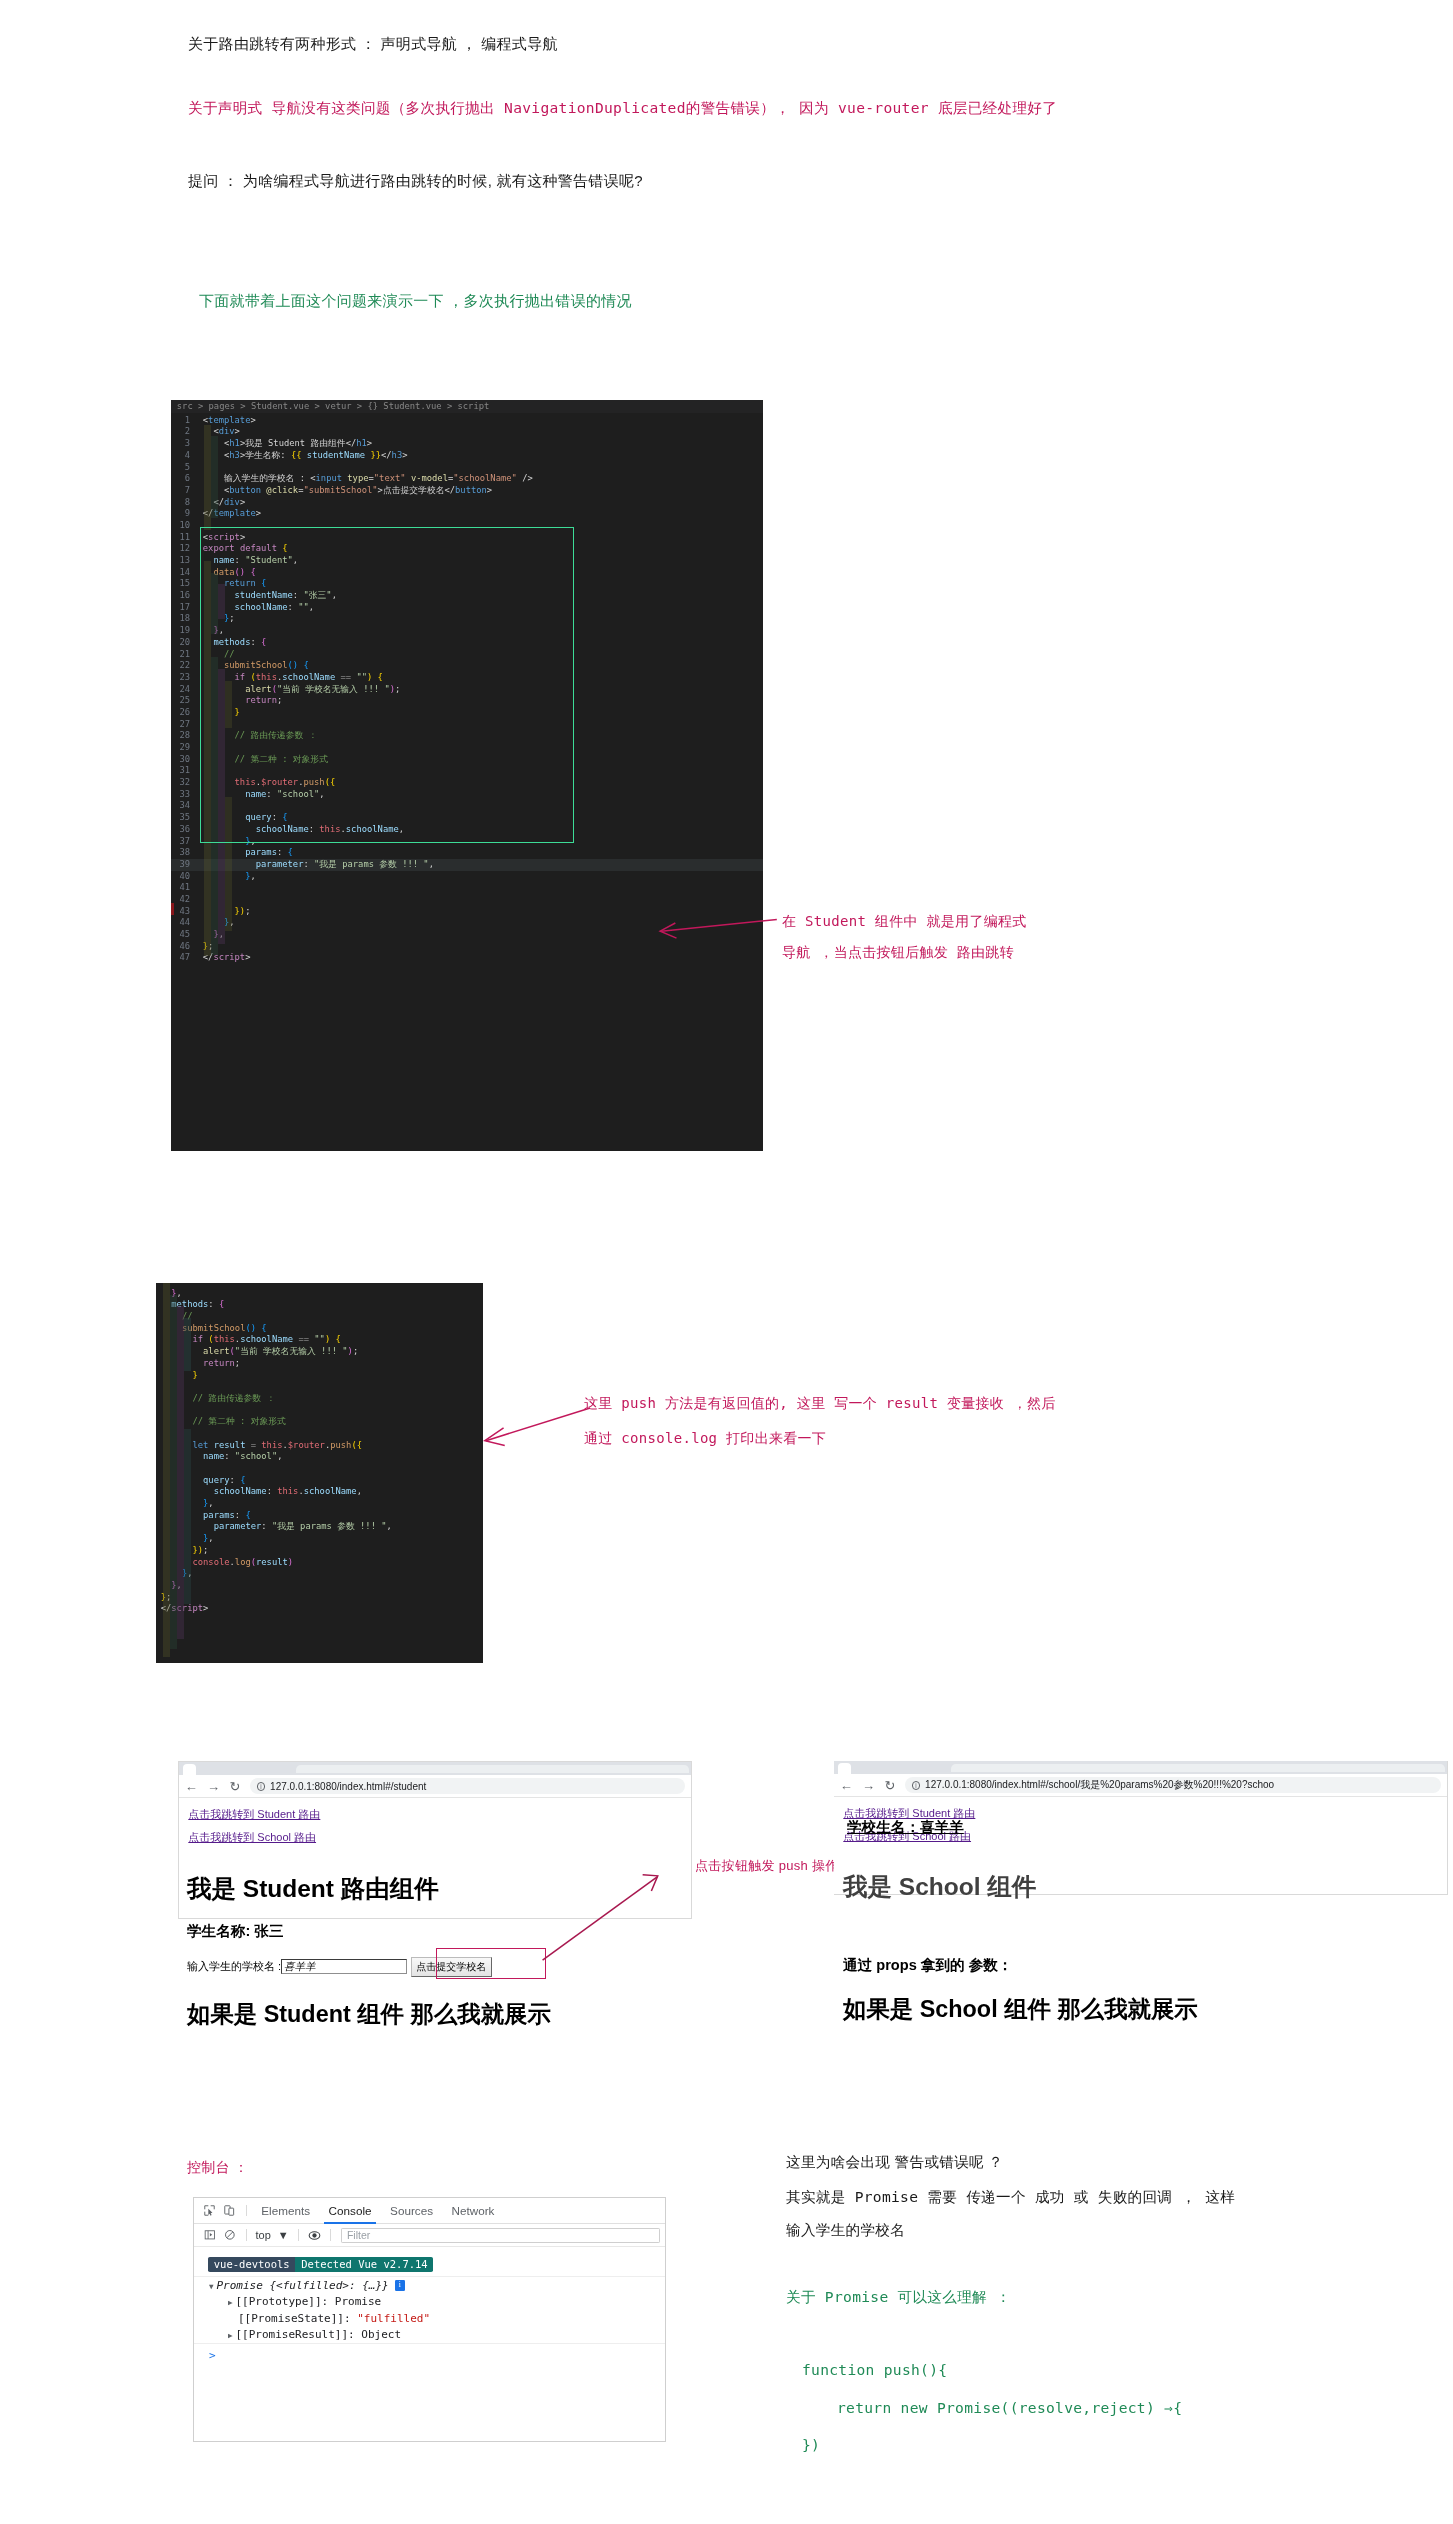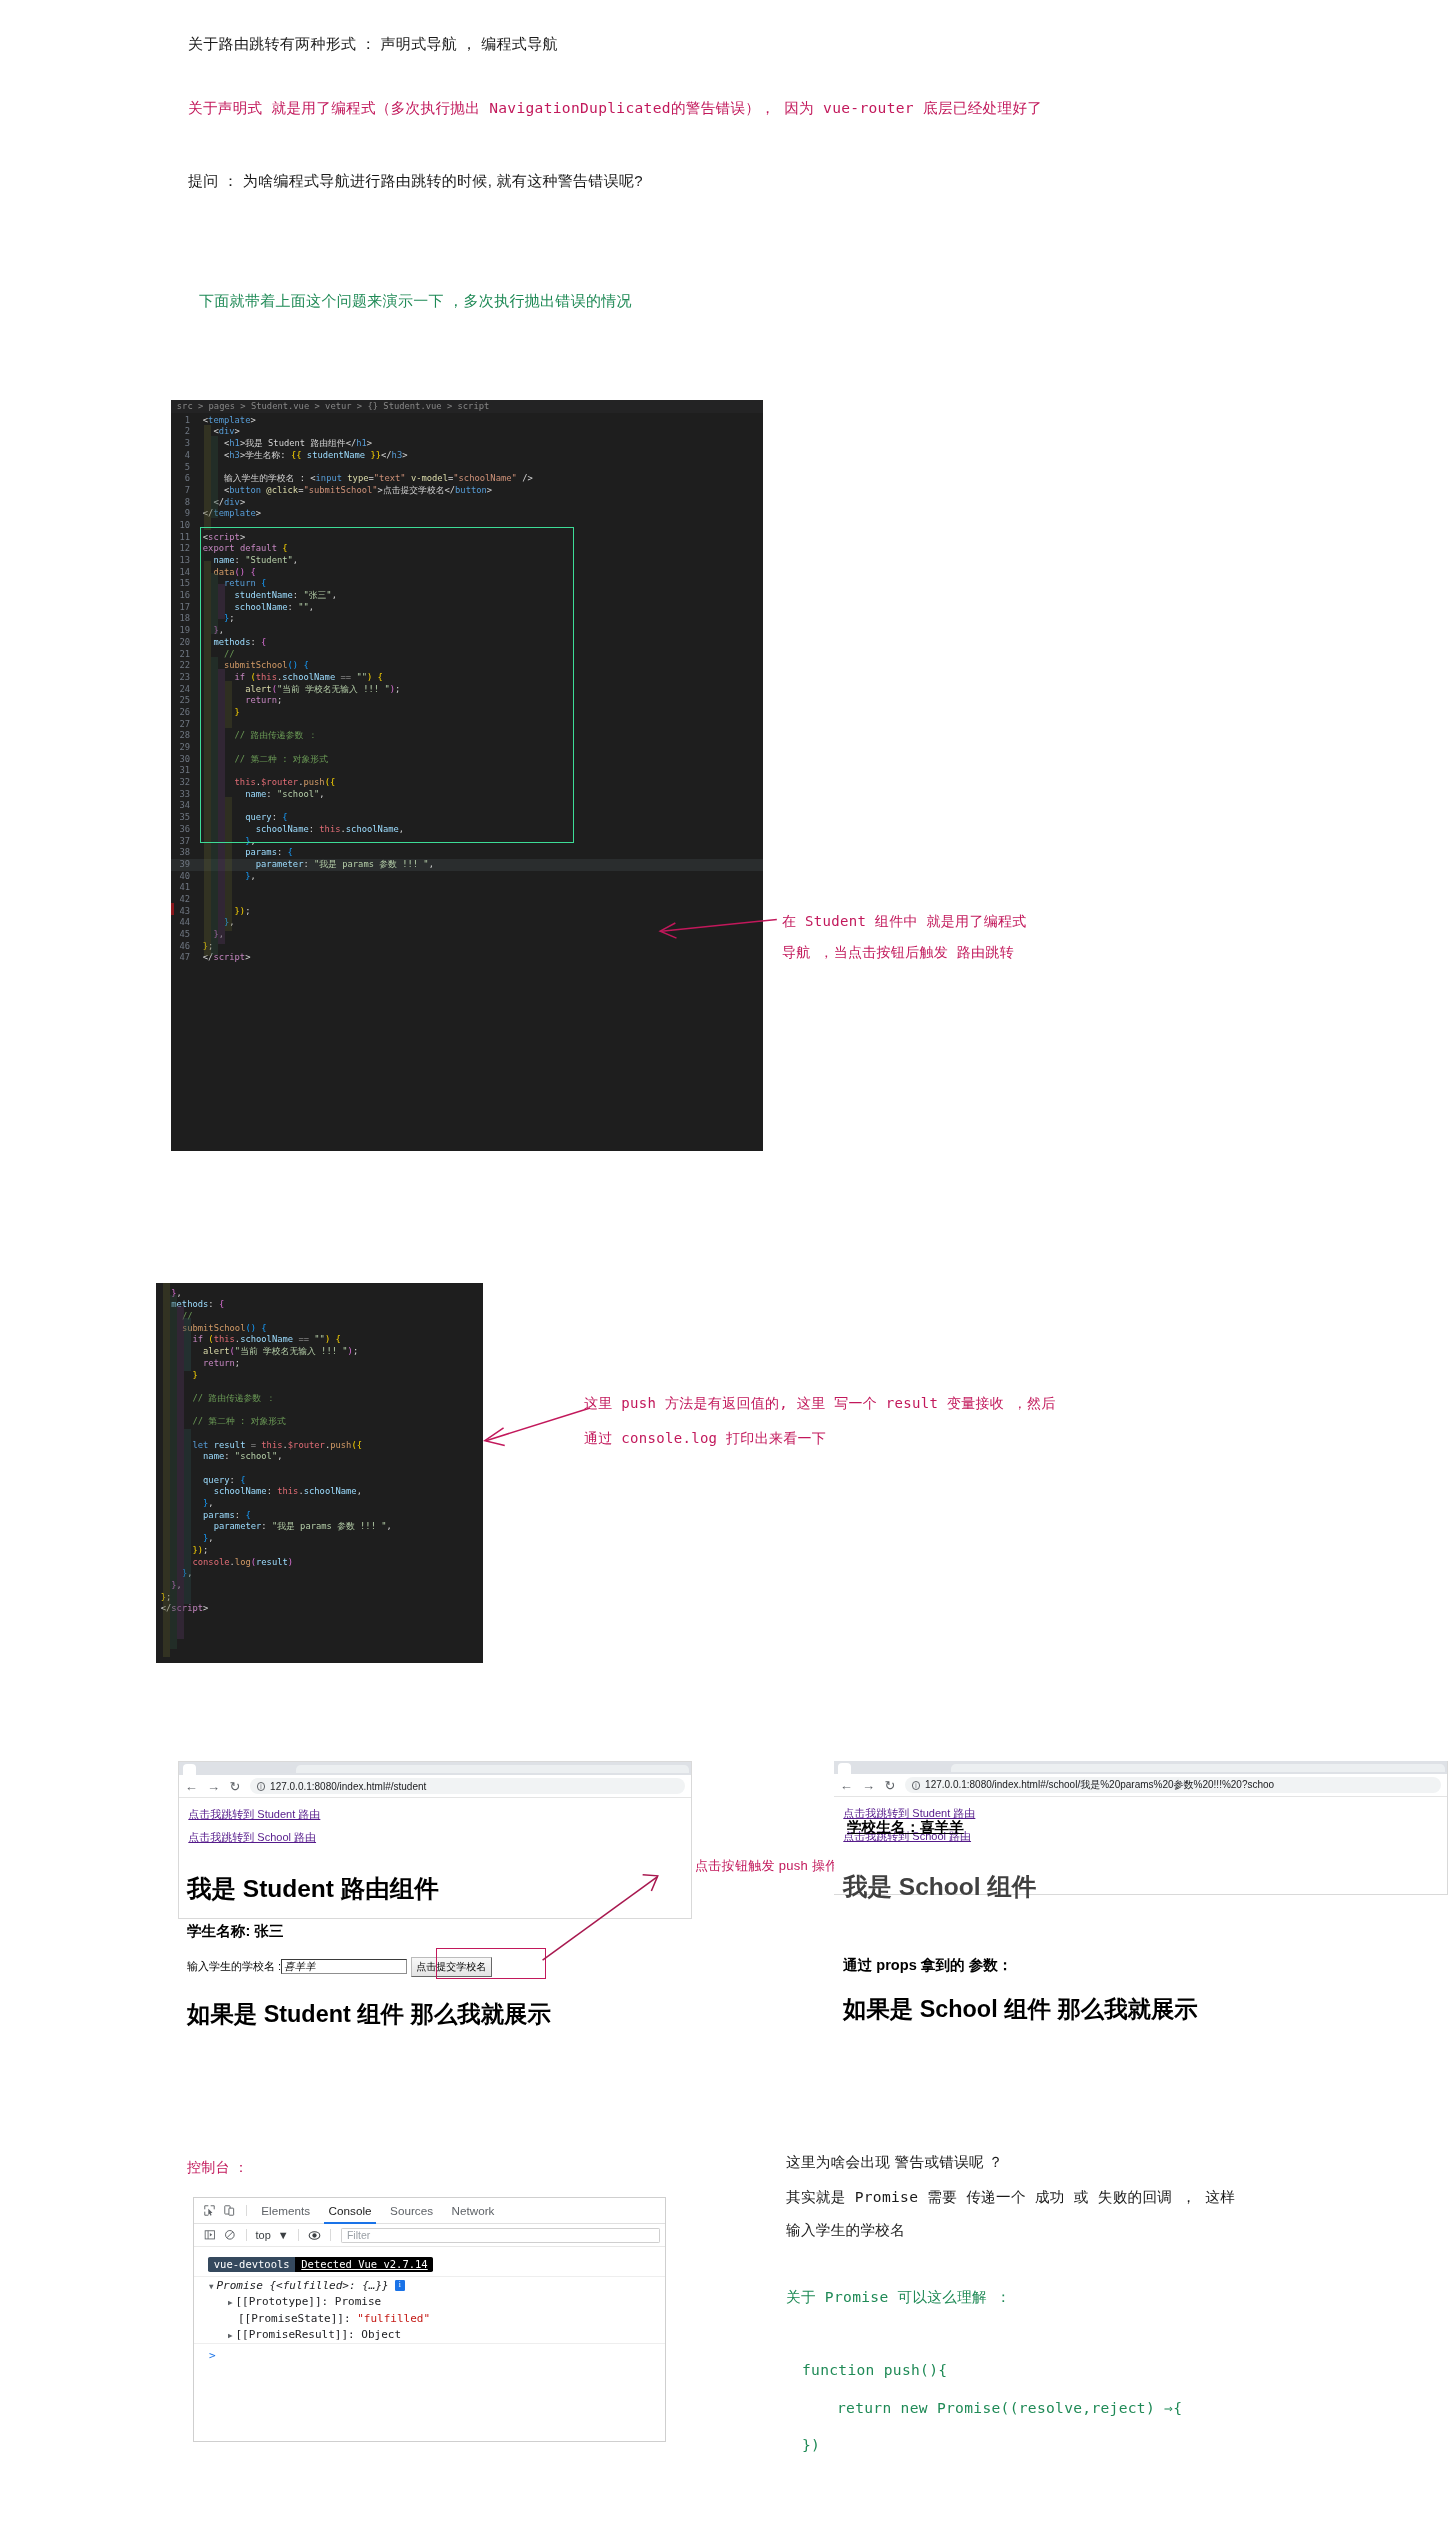--- a/index.html
+++ b/index.html
@@ -140,42 +140,42 @@
     color:#9aa0a6; padding:0 4.7px; display:flex; align-items:center;
   }
   .dt-ctx { font-size:11px; color:#3c4043; padding:0 3.5px; }
   .dt-log { padding:5.8px 0 0 0; font-family:"DejaVu Sans Mono", monospace; font-size:11px; }
   .badge-row { padding:3.5px 0 3.5px 14px; border-bottom:0.6px solid #eee; }
   .badge-dark {
     display:inline-block; background:#35495e; color:#fff; padding:1.8px 5.8px;
     font-family:"DejaVu Sans Mono", monospace; font-size:10.5px; border-radius:1.8px 0 0 1.8px;
   }
   .badge-green {
-    display:inline-block; background:#000000; color:#fff; padding:1.8px 5.8px;
-    font-family:"DejaVu Sans Mono", monospace; font-size:10.5px; border-radius:0 1.8px 1.8px 0;text-decoration:underline;
+    display:inline-block; background:#0f766e; color:#fff; padding:1.8px 5.8px;
+    font-family:"DejaVu Sans Mono", monospace; font-size:10.5px; border-radius:0 1.8px 1.8px 0;
   }
   .log-line { padding:1.8px 0 1.8px 15px; color:#202124; white-space:nowrap; }
   .tri { display:inline-block; color:#5f6368; font-size:7.6px; margin-right:2.9px; }
   .it { font-style:italic; }
   .info-badge {
     display:inline-block; background:#1a73e8; color:#fff; width:9.3px; height:10.5px;
     text-align:center; line-height:10.5px; font-size:7.6px; border-radius:1.2px;
     font-family:"Liberation Serif", serif; vertical-align:1.2px;
   }
   .str-red { color:#c41a16; }
   .prompt-row { padding:4.7px 0 4.7px 15px; color:#1a73e8; border-top:0.6px solid #eee; }
 
   svg { display:block; }
 </style>
 </head>
 <body>
 
 <div class="abs note black" style="left:188px; top:32px;">关于路由跳转有两种形式 ：  声明式导航 ，  编程式导航</div>
 
-<div class="abs note red mono" style="left:188px; top:96px; font-size:14.6px;">关于声明式 就是用了编程式（多次执行抛出 NavigationDuplicated的警告错误）， 因为 vue-router 底层已经处理好了</div>
+<div class="abs note red mono" style="left:188px; top:96px; font-size:14.6px;">关于声明式 导航没有这类问题（多次执行抛出 NavigationDuplicated的警告错误）， 因为 vue-router 底层已经处理好了</div>
 
 <div class="abs note black" style="left:188px; top:169px;">提问 ：  为啥编程式导航进行路由跳转的时候, 就有这种警告错误呢?</div>
 
 <div class="abs note green" style="left:199px; top:289px;">下面就带着上面这个问题来演示一下 ，多次执行抛出错误的情况</div>
 
 <div class="abs code-card" style="left:171px; top:400px; width:592px; height:751px;">
   <div class="breadcrumb-bar">src &gt; pages &gt; Student.vue &gt; vetur &gt; {} Student.vue &gt; script</div>
   <div class="code-body" id="code1-body">
 
     <div class="abs ig" style="left:33px; top:11.7px;  height:105px; background:#5a5a2a; opacity:.35;"></div>

